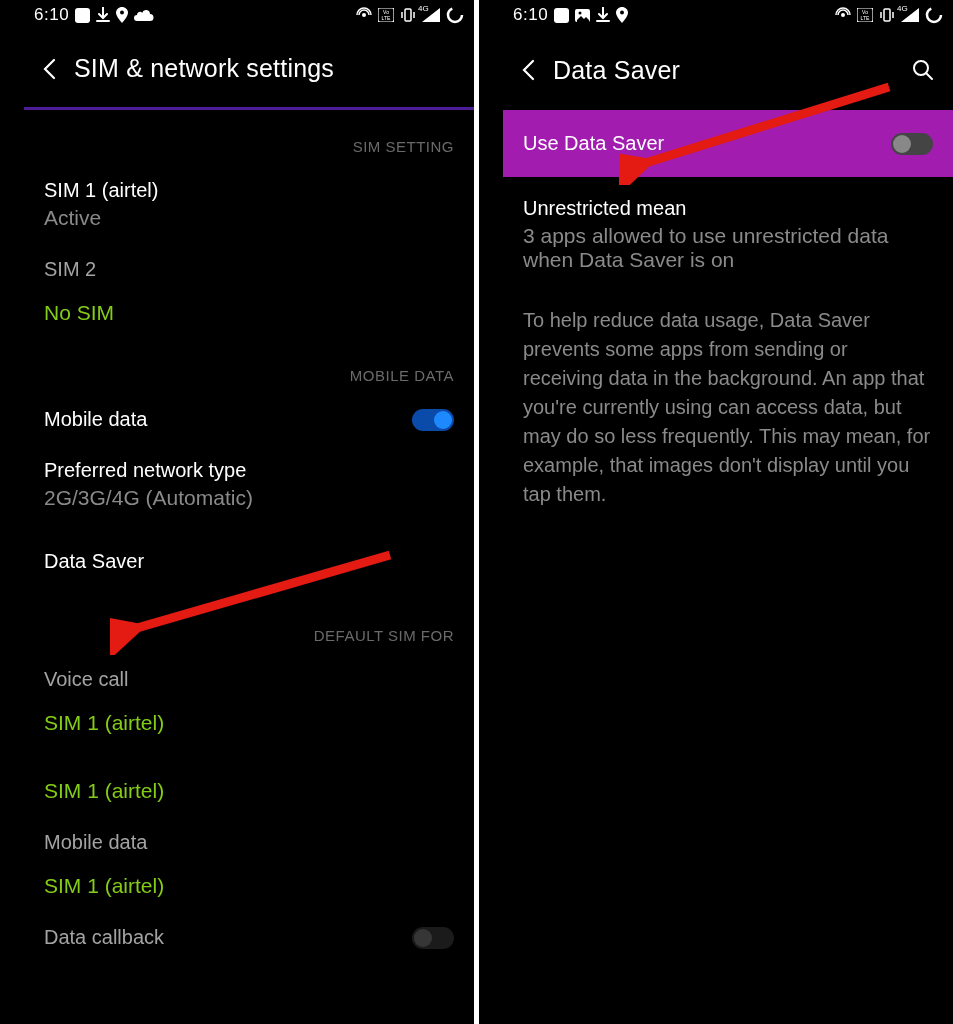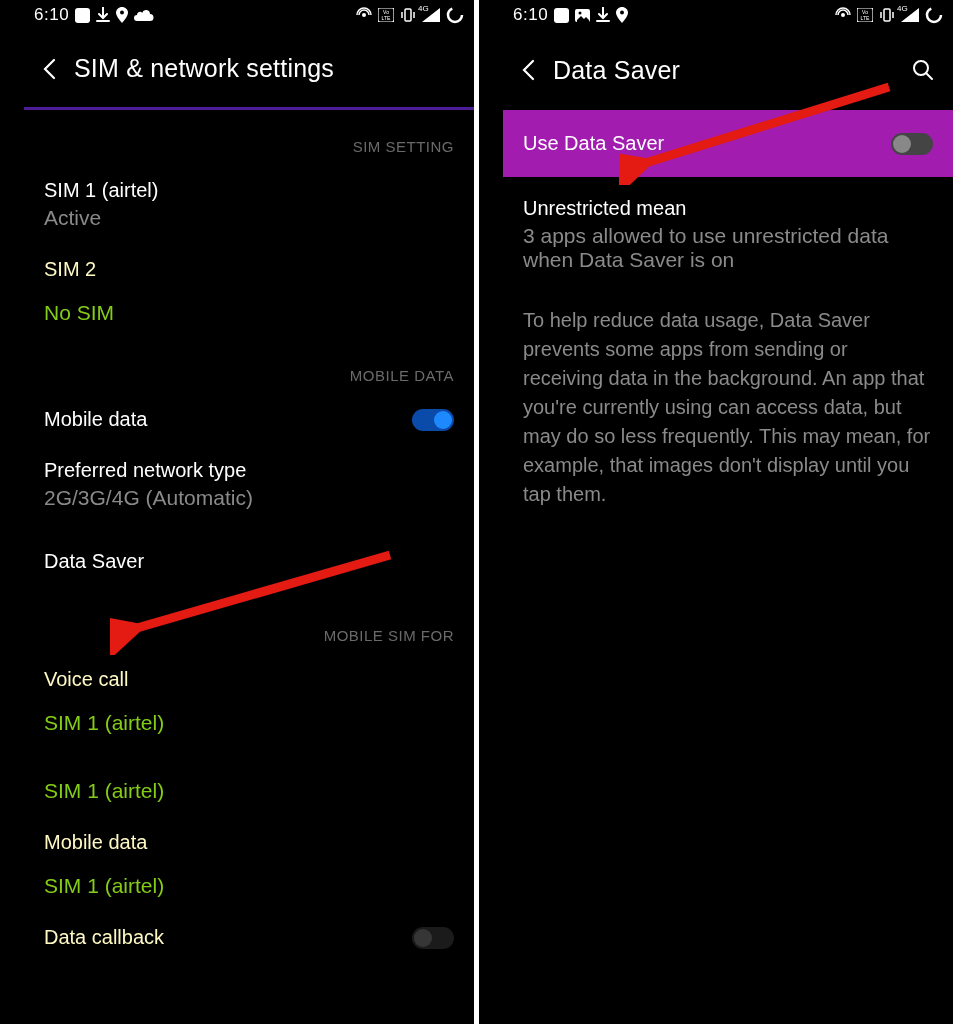--- a/index.html
+++ b/index.html
@@ -65,21 +65,21 @@
   }
   .row {
     padding: 14px 20px;
     display: flex;
     flex-direction: column;
     gap: 4px;
     position: relative;
   }
   .row .primary { font-size: 20px; color: #fff; font-weight: 300; }
   .row .secondary { font-size: 21px; color: #8a8a8a; font-weight: 300; }
-  .row.dim .primary { color: #fef9c3; }
+  .row.dim .primary { color: #a3a3a3; }
   .row.dim .secondary { color: #84cc16; margin-top: 16px; }
   .row.with-toggle { flex-direction: row; align-items: center; justify-content: space-between; }
   .row.with-toggle .primary { flex: 1; }
   .row.highlight { background: #a21caf; padding-top: 22px; padding-bottom: 22px; }
   
   .toggle {
     width: 42px; height: 22px; border-radius: 11px; position: relative;
     background: #444;
   }
   .toggle .knob {
@@ -190,21 +190,21 @@
       </span>
   </div>
   <div class="row">
     <div class="primary">Preferred network type</div>
     <div class="secondary">2G/3G/4G (Automatic)</div>
   </div>
   <div class="row" style="padding-top:26px;padding-bottom:26px;">
     <div class="primary">Data Saver</div>
   </div>
 
-  <div class="section-label">MOBILE SIM FOR</div>
+  <div class="section-label">DEFAULT SIM FOR</div>
   <div class="row dim">
     <div class="primary">Voice call</div>
     <div class="secondary">SIM 1  (airtel)</div>
   </div>
   <div class="row dim">
     <div class="secondary">SIM 1  (airtel)</div>
   </div>
   <div class="row dim">
     <div class="primary">Mobile data</div>
     <div class="secondary">SIM 1  (airtel)</div>

